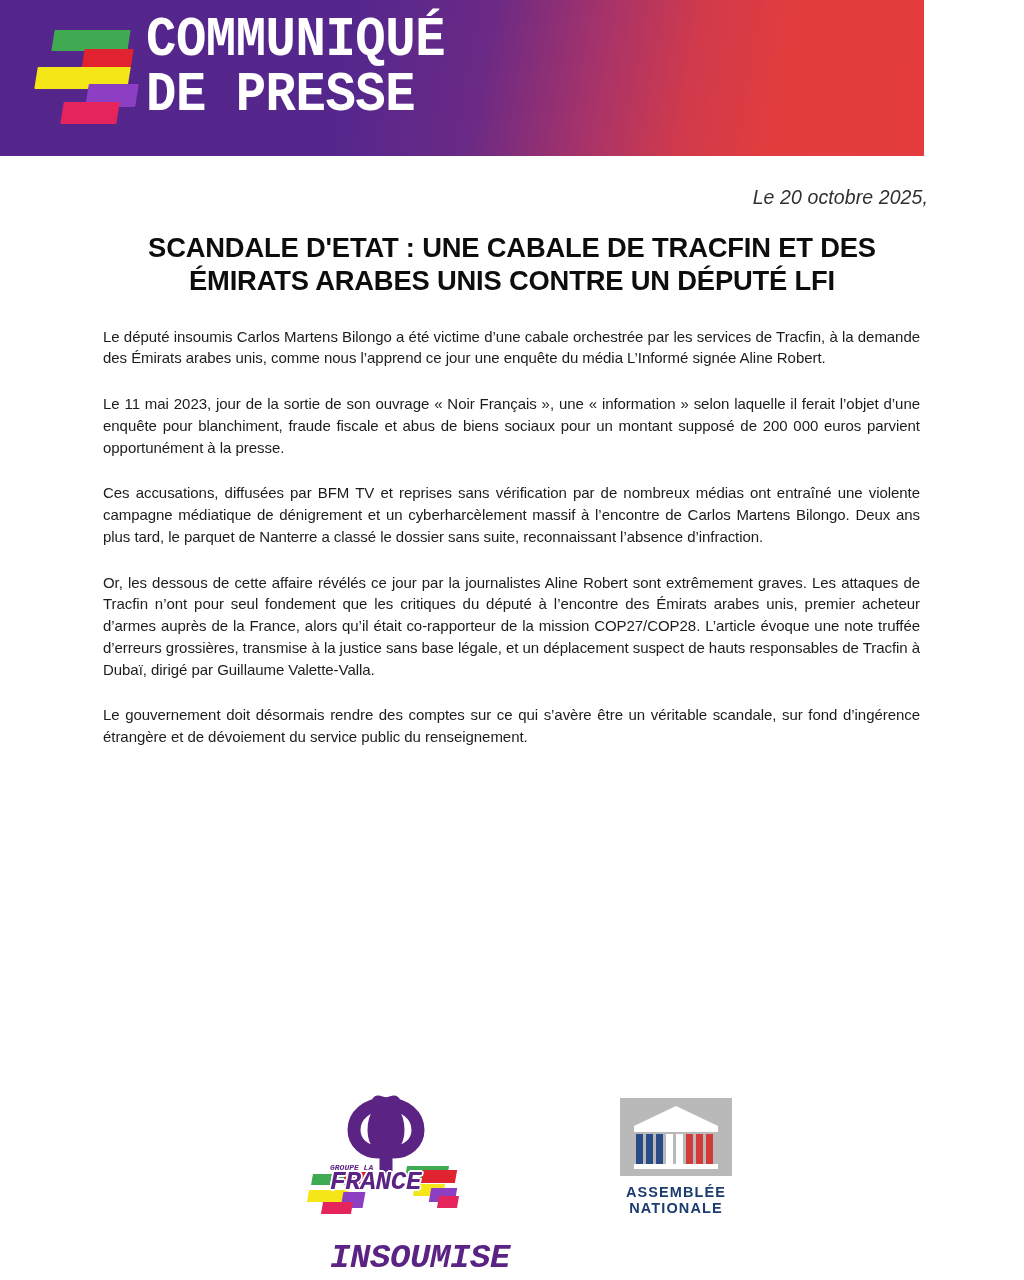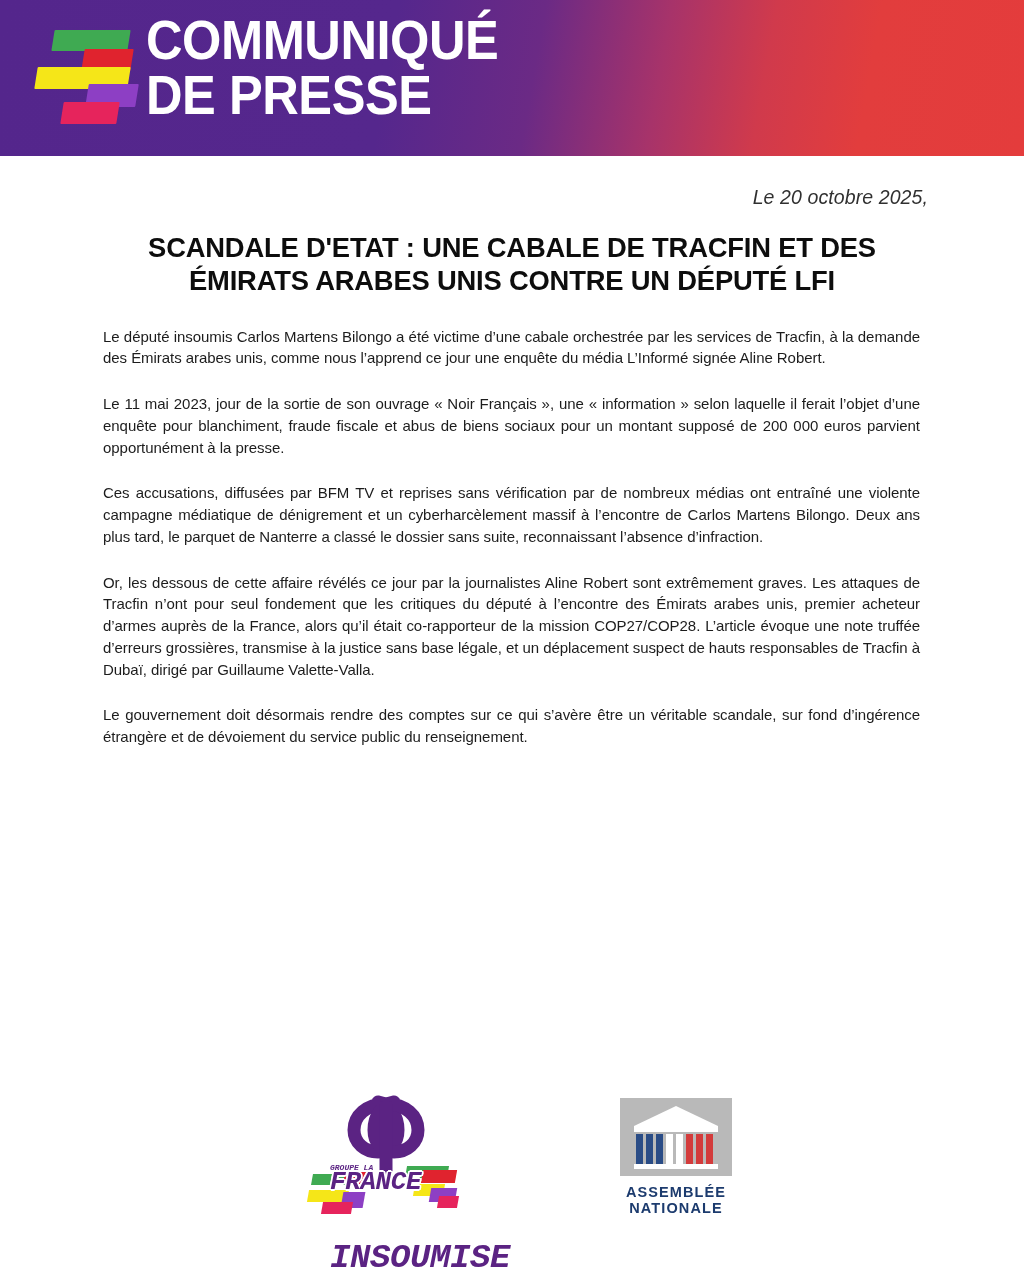--- a/index.html
+++ b/index.html
@@ -13,31 +13,32 @@
     height: 1280px;
     font-family: "Liberation Sans", sans-serif;
     color: #1b1b1b;
     overflow: hidden;
     position: relative;
   }
 
   
   .header {
     position: relative;
-    width: 1024px;
+    width: 924px;
     height: 156px;
     background: linear-gradient(100deg,
                 #54268c 0%,
                 #55278d 38%,
                 #6b2a85 52%,
                 #a7336a 64%,
                 #d03a4c 74%,
                 #e23d3d 84%,
                 #e43c3c 100%);
     overflow: hidden;
+    font-family: Liberation Mono, monospace;
   }
 
   
   .mark {
     position: absolute;
     left: 34px;
     top: 27px;
     width: 108px;
     height: 96px;
   }

